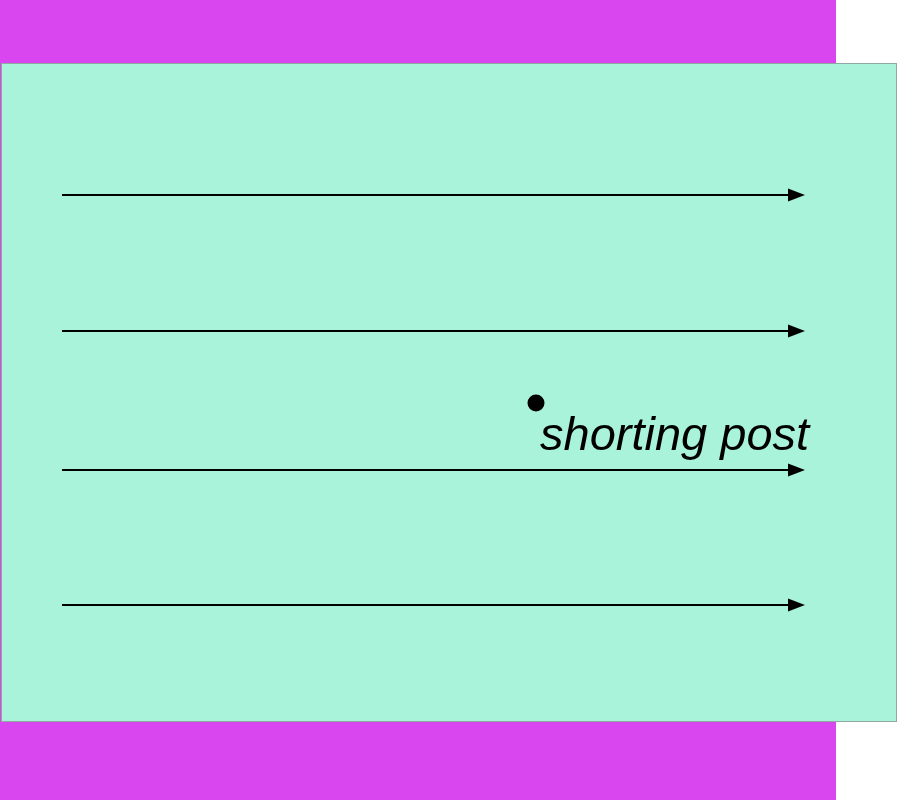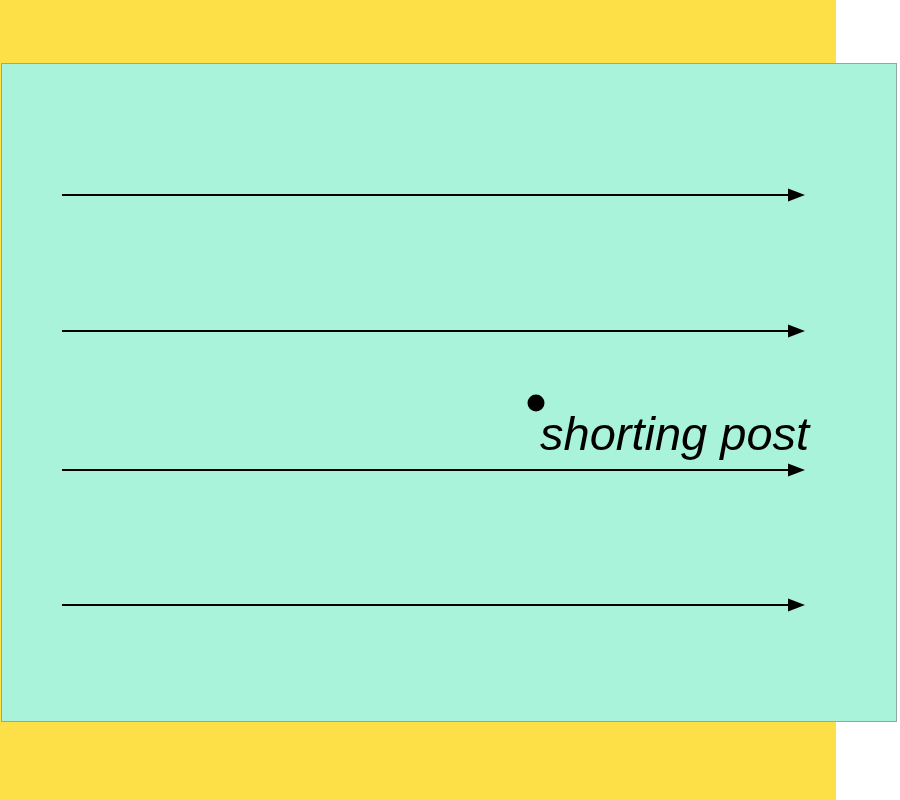--- a/index.html
+++ b/index.html
@@ -11,21 +11,21 @@
   body {
     width: 900px;
     height: 800px;
     font-family: "Liberation Sans", sans-serif;
     overflow: hidden;
   }
   #canvas {
     position: relative;
     width: 836px;
     height: 800px;
-    background: #fde047;
+    background: #d946ef;
   }
   #diagram-panel {
     position: absolute;
     left: 1px;
     top: 63px;
     width: 896px;
     height: 659px;
     background: #aaf3db;
     border: 1px solid #8fa8a0;
     box-sizing: border-box;

